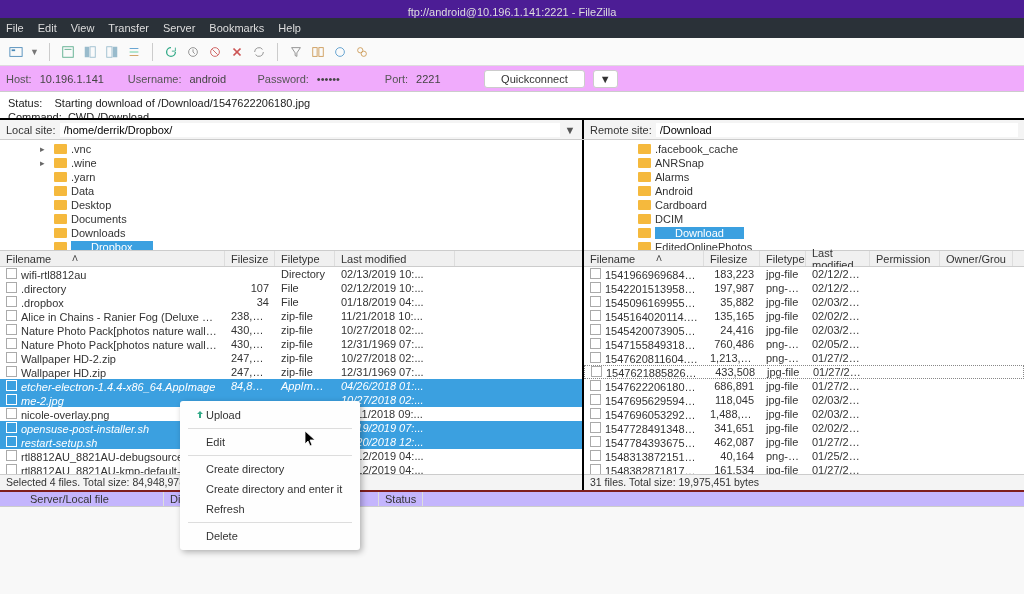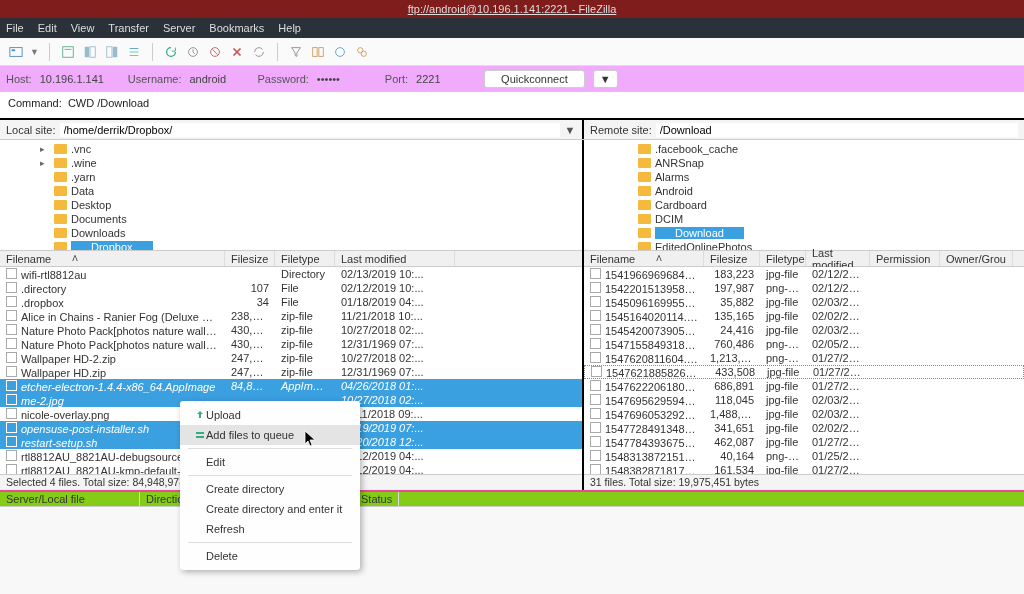--- a/index.html
+++ b/index.html
@@ -1,18 +1,18 @@
 <!DOCTYPE html>
 <html><head>
 <meta charset="utf-8">
 <style>
 * { margin: 0; padding: 0; box-sizing: border-box; font-family: "Segoe UI", Tahoma, sans-serif; font-size: 11px; }
 body { background: #f8f8f8; width: 1024px; height: 594px; overflow: hidden; user-select: none; color: #333; }
 
-.titlebar { background: #7f1d1d; color: #ddd; height: 18px; display: flex; align-items: center; justify-content: center; font-size: 11px; text-decoration: underline; }
+.titlebar { background: #4c1d95; color: #ddd; height: 18px; display: flex; align-items: flex-end; justify-content: center; font-size: 11px; }
 .menubar { background: #2a3138; color: #ddd; height: 20px; display: flex; align-items: center; padding: 0 6px; gap: 14px; }
 .menubar span { cursor: default; }
 
 .toolbar { background: #fafafa; height: 28px; display: flex; align-items: center; padding: 0 8px; gap: 6px; border-bottom: 1px solid #ddd; }
 .tool-icon { width: 16px; height: 16px; display: inline-flex; align-items: center; justify-content: center; }
 .tool-sep { width: 1px; height: 18px; background: #ccc; margin: 0 4px; }
 .tool-icon svg { width: 14px; height: 14px; }
 
 .quickbar { background: #f0abfc; height: 26px; display: flex; align-items: center; padding: 0 6px; gap: 8px; border-bottom: 1px solid #ccc; }
 .quickbar label { color: #555; }
@@ -68,21 +68,21 @@
 .statusrow { background: #f4f4f4; border-top: 1px solid #ccc; height: 16px; padding: 1px 6px; font-size: 10.5px; }
 
 .contextmenu { position: absolute; left: 180px; top: 401px; width: 180px; background: #fefefe; box-shadow: 2px 2px 6px rgba(0,0,0,0.3); border-radius: 3px; padding: 4px 0; z-index: 100; }
 .contextmenu .item { padding: 4px 14px; display: flex; align-items: center; font-size: 11.5px; color: #333; }
 .contextmenu .item.hover { background: #e4e4e4; }
 .contextmenu .sep { height: 1px; background: #ddd; margin: 3px 8px; }
 .ctx-icon { width: 12px; height: 12px; display: inline-block; }
 
 .sort { font-size: 8px; }
 
-.transfer-header { display: flex; background: #84cc16; border-top: 2px solid #ec4899; border-bottom: 1px solid #ccc; height: 17px; font-size: 10.5px; }
+.transfer-header { display: flex; background: #c4b5fd; border-top: 2px solid #7f1d1d; border-bottom: 1px solid #ccc; height: 17px; font-size: 10.5px; padding-left: 24px; }
 .transfer-header > div { padding: 1px 6px; border-right: 1px solid #ddd; }
 
 .cursor-arrow { position: absolute; left: 304px; top: 430px; z-index: 200; pointer-events: none; }
 </style>
 </head>
 <body>
 
 <div class="titlebar">
   <span>ftp://android@10.196.1.141:2221 - FileZilla</span>
 </div>
@@ -193,20 +193,21 @@
   <input style="width: 60px;" value="android">
   <label>Password:</label>
   <input style="width: 60px;" value="••••••">
   <label>Port:</label>
   <input style="width: 40px;" value="2221">
   <span class="quickconnect">Quickconnect</span>
   <span class="dropdown-caret">▼</span>
 </div>
 
 <div class="logpanel">
+  <div class="log-status"><span>Status:</span>&nbsp;&nbsp;&nbsp;&nbsp;<span>Starting download of /Download/1547622206180.jpg</span></div>
   <div class="log-command"><span>Command:</span>&nbsp;&nbsp;<span>CWD /Download</span></div>
 
 </div>
 
 <div class="sitebar">
   <div class="left">
     <span>Local site:</span>
     <input class="site-input" value="/home/derrik/Dropbox/" style="">
     <span class="site-arrow">▼</span>
   </div>
@@ -526,27 +527,20 @@
   <div>Status</div>
 </div>
 
 <div class="contextmenu">
   <div class="item">
       <span class="ctx-icon"><svg viewBox="0 0 12 12">
           <path d="M6 2l3 3H7v4H5V5H3z" fill="#3a8"></path>
         </svg></span>
       <span>Upload</span>
     </div>
-  <div class="item hover">
-      <span class="ctx-icon"><svg viewBox="0 0 12 12">
-          <rect x="2" y="3" width="8" height="2" fill="#3a8"></rect>
-          <rect x="2" y="7" width="8" height="2" fill="#3a8"></rect>
-        </svg></span>
-      <span>Add files to queue</span>
-    </div>
   <div class="sep"></div>
   <div class="item">
       <span class="ctx-icon"></span>
       <span>Edit</span>
     </div>
   <div class="sep"></div>
   <div class="item">
       <span class="ctx-icon"></span>
       <span>Create directory</span>
     </div>

